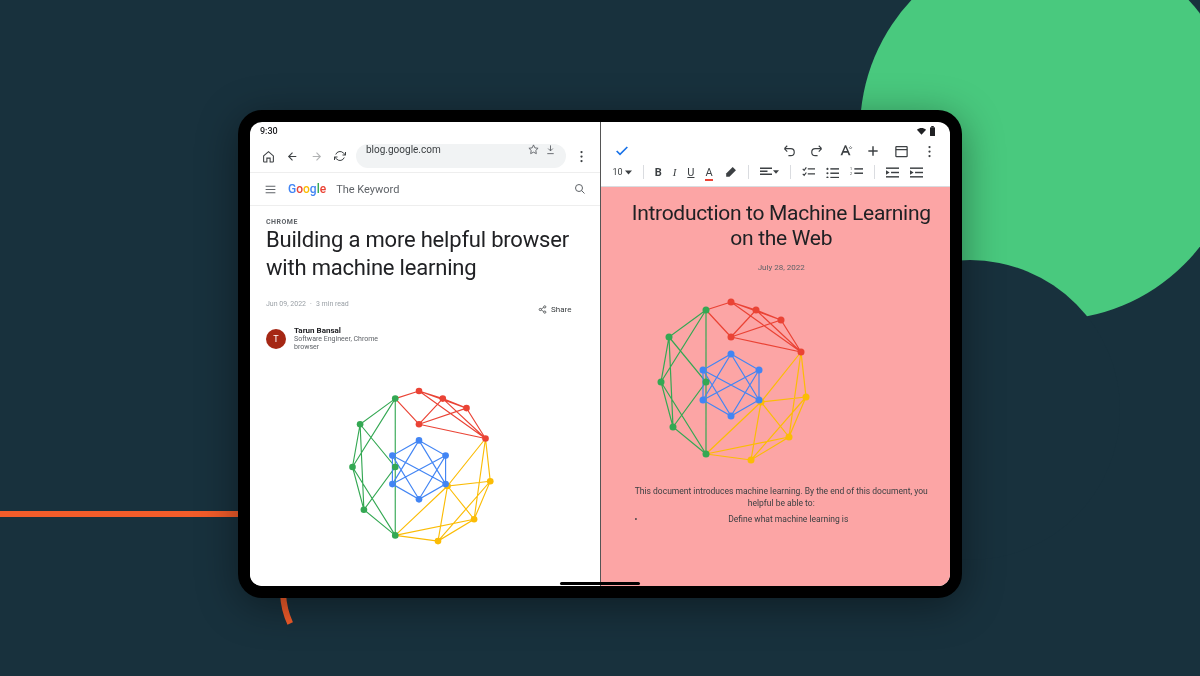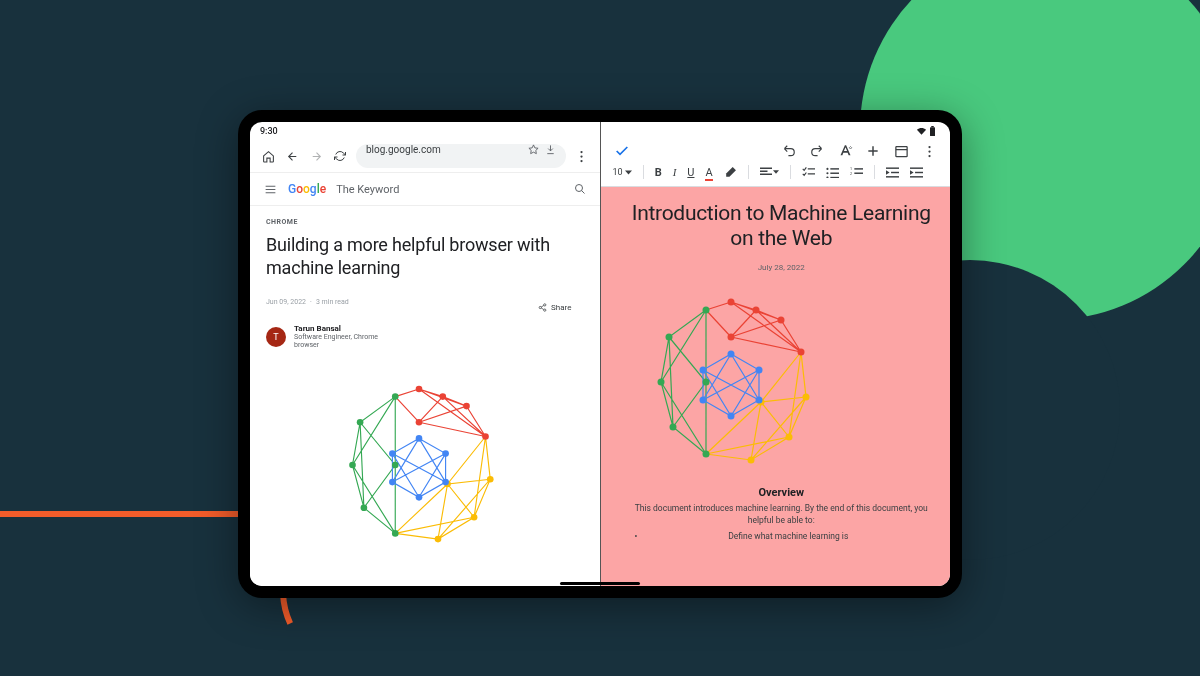--- a/index.html
+++ b/index.html
@@ -129,21 +129,21 @@
     padding: 8px 12px;
     border-top: 1px solid #eee;
     border-bottom: 1px solid #eee;
     background: #fff;
   }
   .google-logo { font-size: 12px; font-weight: 500; display:flex; }
   .gl-b { color:#4285f4; } .gl-r { color:#ea4335; } .gl-y { color:#fbbc05; } .gl-g { color:#34a853; }
   .keyword-title { flex:1; font-size: 11px; color: #5f6368; }
   .article-area { padding: 12px 28px 0 16px; overflow: hidden; flex:1; position:relative; background:#fff; }
   .category-label { font-size: 7px; letter-spacing: 0.5px; color: #5f6368; font-weight:700; }
-  .article-h1 { font-size: 18px; line-height: 1.25; color: #202124; margin-top: 8px; font-weight:400; letter-spacing:-0.2px; }
+  .article-h1 { font-size: 22px; line-height: 1.25; color: #202124; font-weight:400; letter-spacing:-0.2px; }
   .meta-row { display:flex; align-items:center; margin-top: 12px; font-size: 7px; color:#9aa0a6; }
   .meta-row .dot::before{ content:"·"; margin:0 4px; }
   .share-btn { margin-left:auto; display:flex; align-items:flex-start; gap:4px; color:#3c4043; font-size:8px; cursor:pointer;margin-top:12px;}
   .author-row { display:flex; align-items:center; gap:8px; margin-top:12px; }
   .avatar { width:20px; height:20px; border-radius:50%; background:#a52714; color:#fff; display:flex; align-items:center; justify-content:center; font-size:9px;}
   .author-name { font-size:8px; font-weight:700; color:#202124; }
   .author-title { font-size:7px; color:#5f6368; line-height:1.2; max-width:110px;}
   .hero-img-left { width:190px; height:190px; margin: 20px auto 0; }
 
   
@@ -498,21 +498,20 @@
                 <circle cx="130" cy="120" r="3.5" fill="#fbbc05"></circle>
               <circle cx="100" cy="72" r="3.5" fill="#4285f4"></circle>
                 <circle cx="128" cy="88" r="3.5" fill="#4285f4"></circle>
                 <circle cx="128" cy="118" r="3.5" fill="#4285f4"></circle>
                 <circle cx="100" cy="134" r="3.5" fill="#4285f4"></circle>
                 <circle cx="72" cy="118" r="3.5" fill="#4285f4"></circle>
                 <circle cx="72" cy="88" r="3.5" fill="#4285f4"></circle>
             </g>
           </svg>
         </div>
-        <div class="overview-h">Overview</div>
         <div class="doc-p">This document introduces machine learning. By the end of this document, you helpful be able to:</div>
         <div class="doc-bullet">Define what machine learning is</div>
       </div>
     </div>
 
     <div class="handle"></div>
   </div>
 </div>
 
 </body></html>

